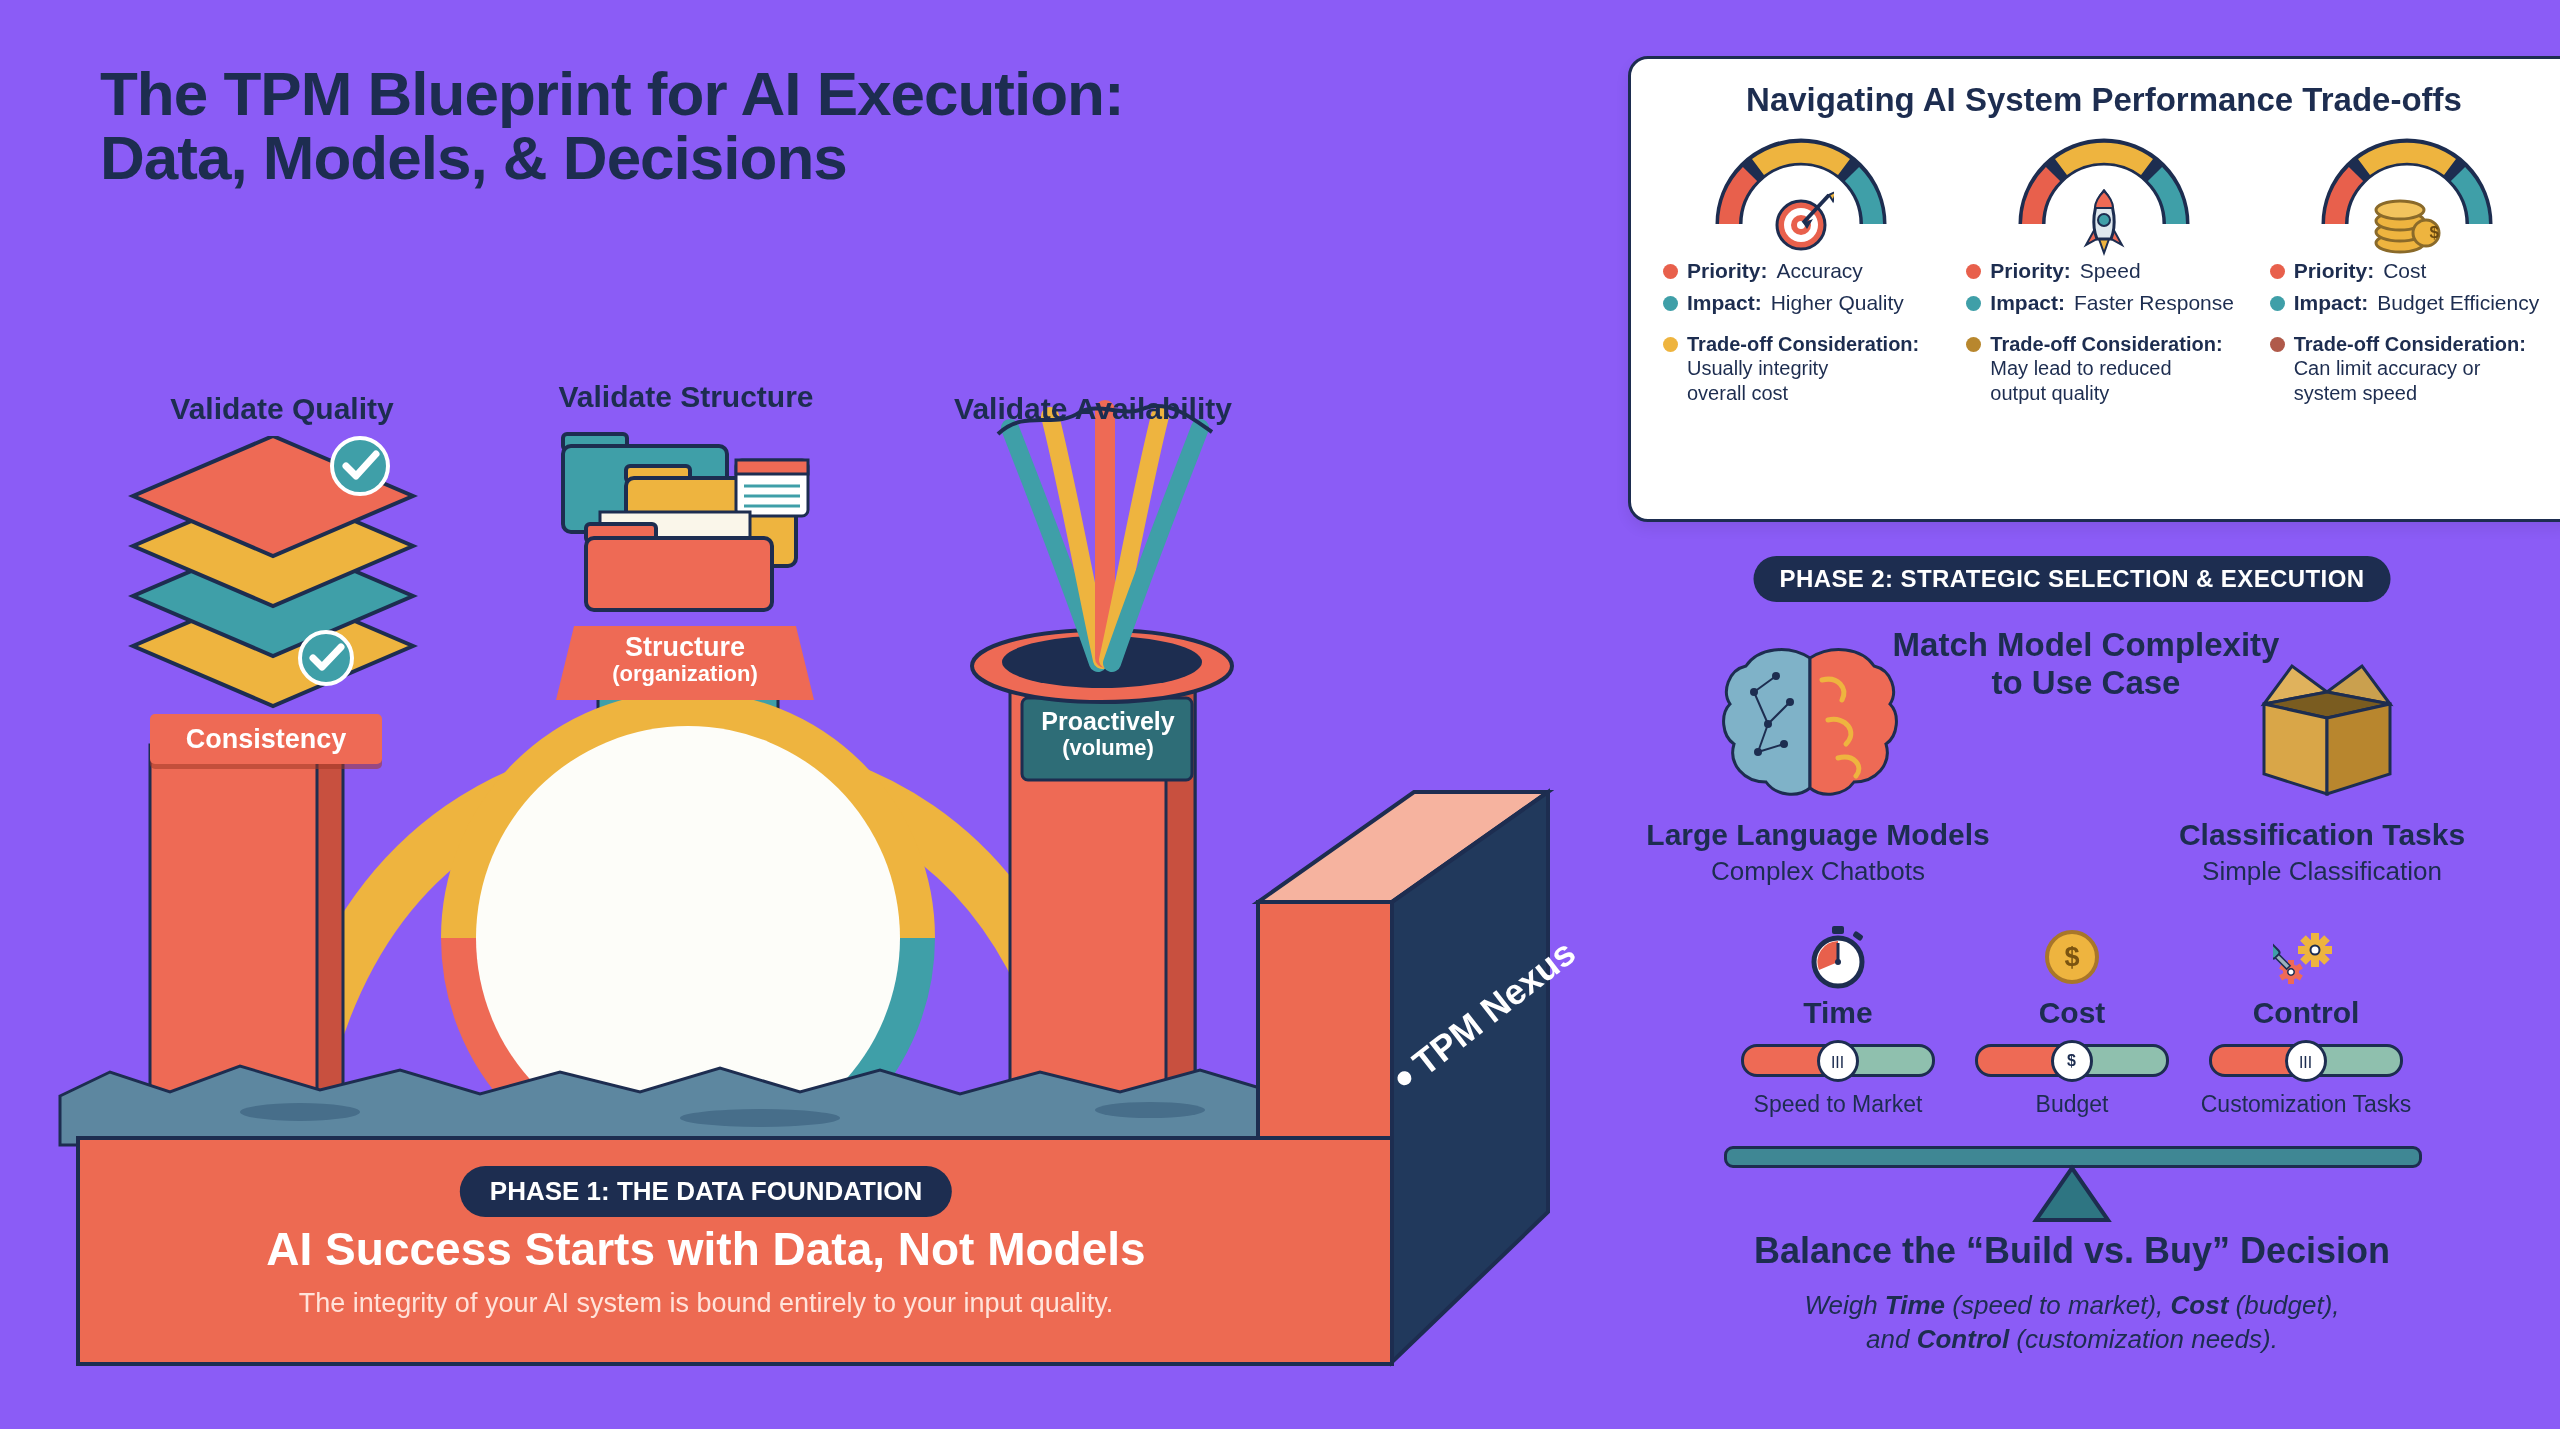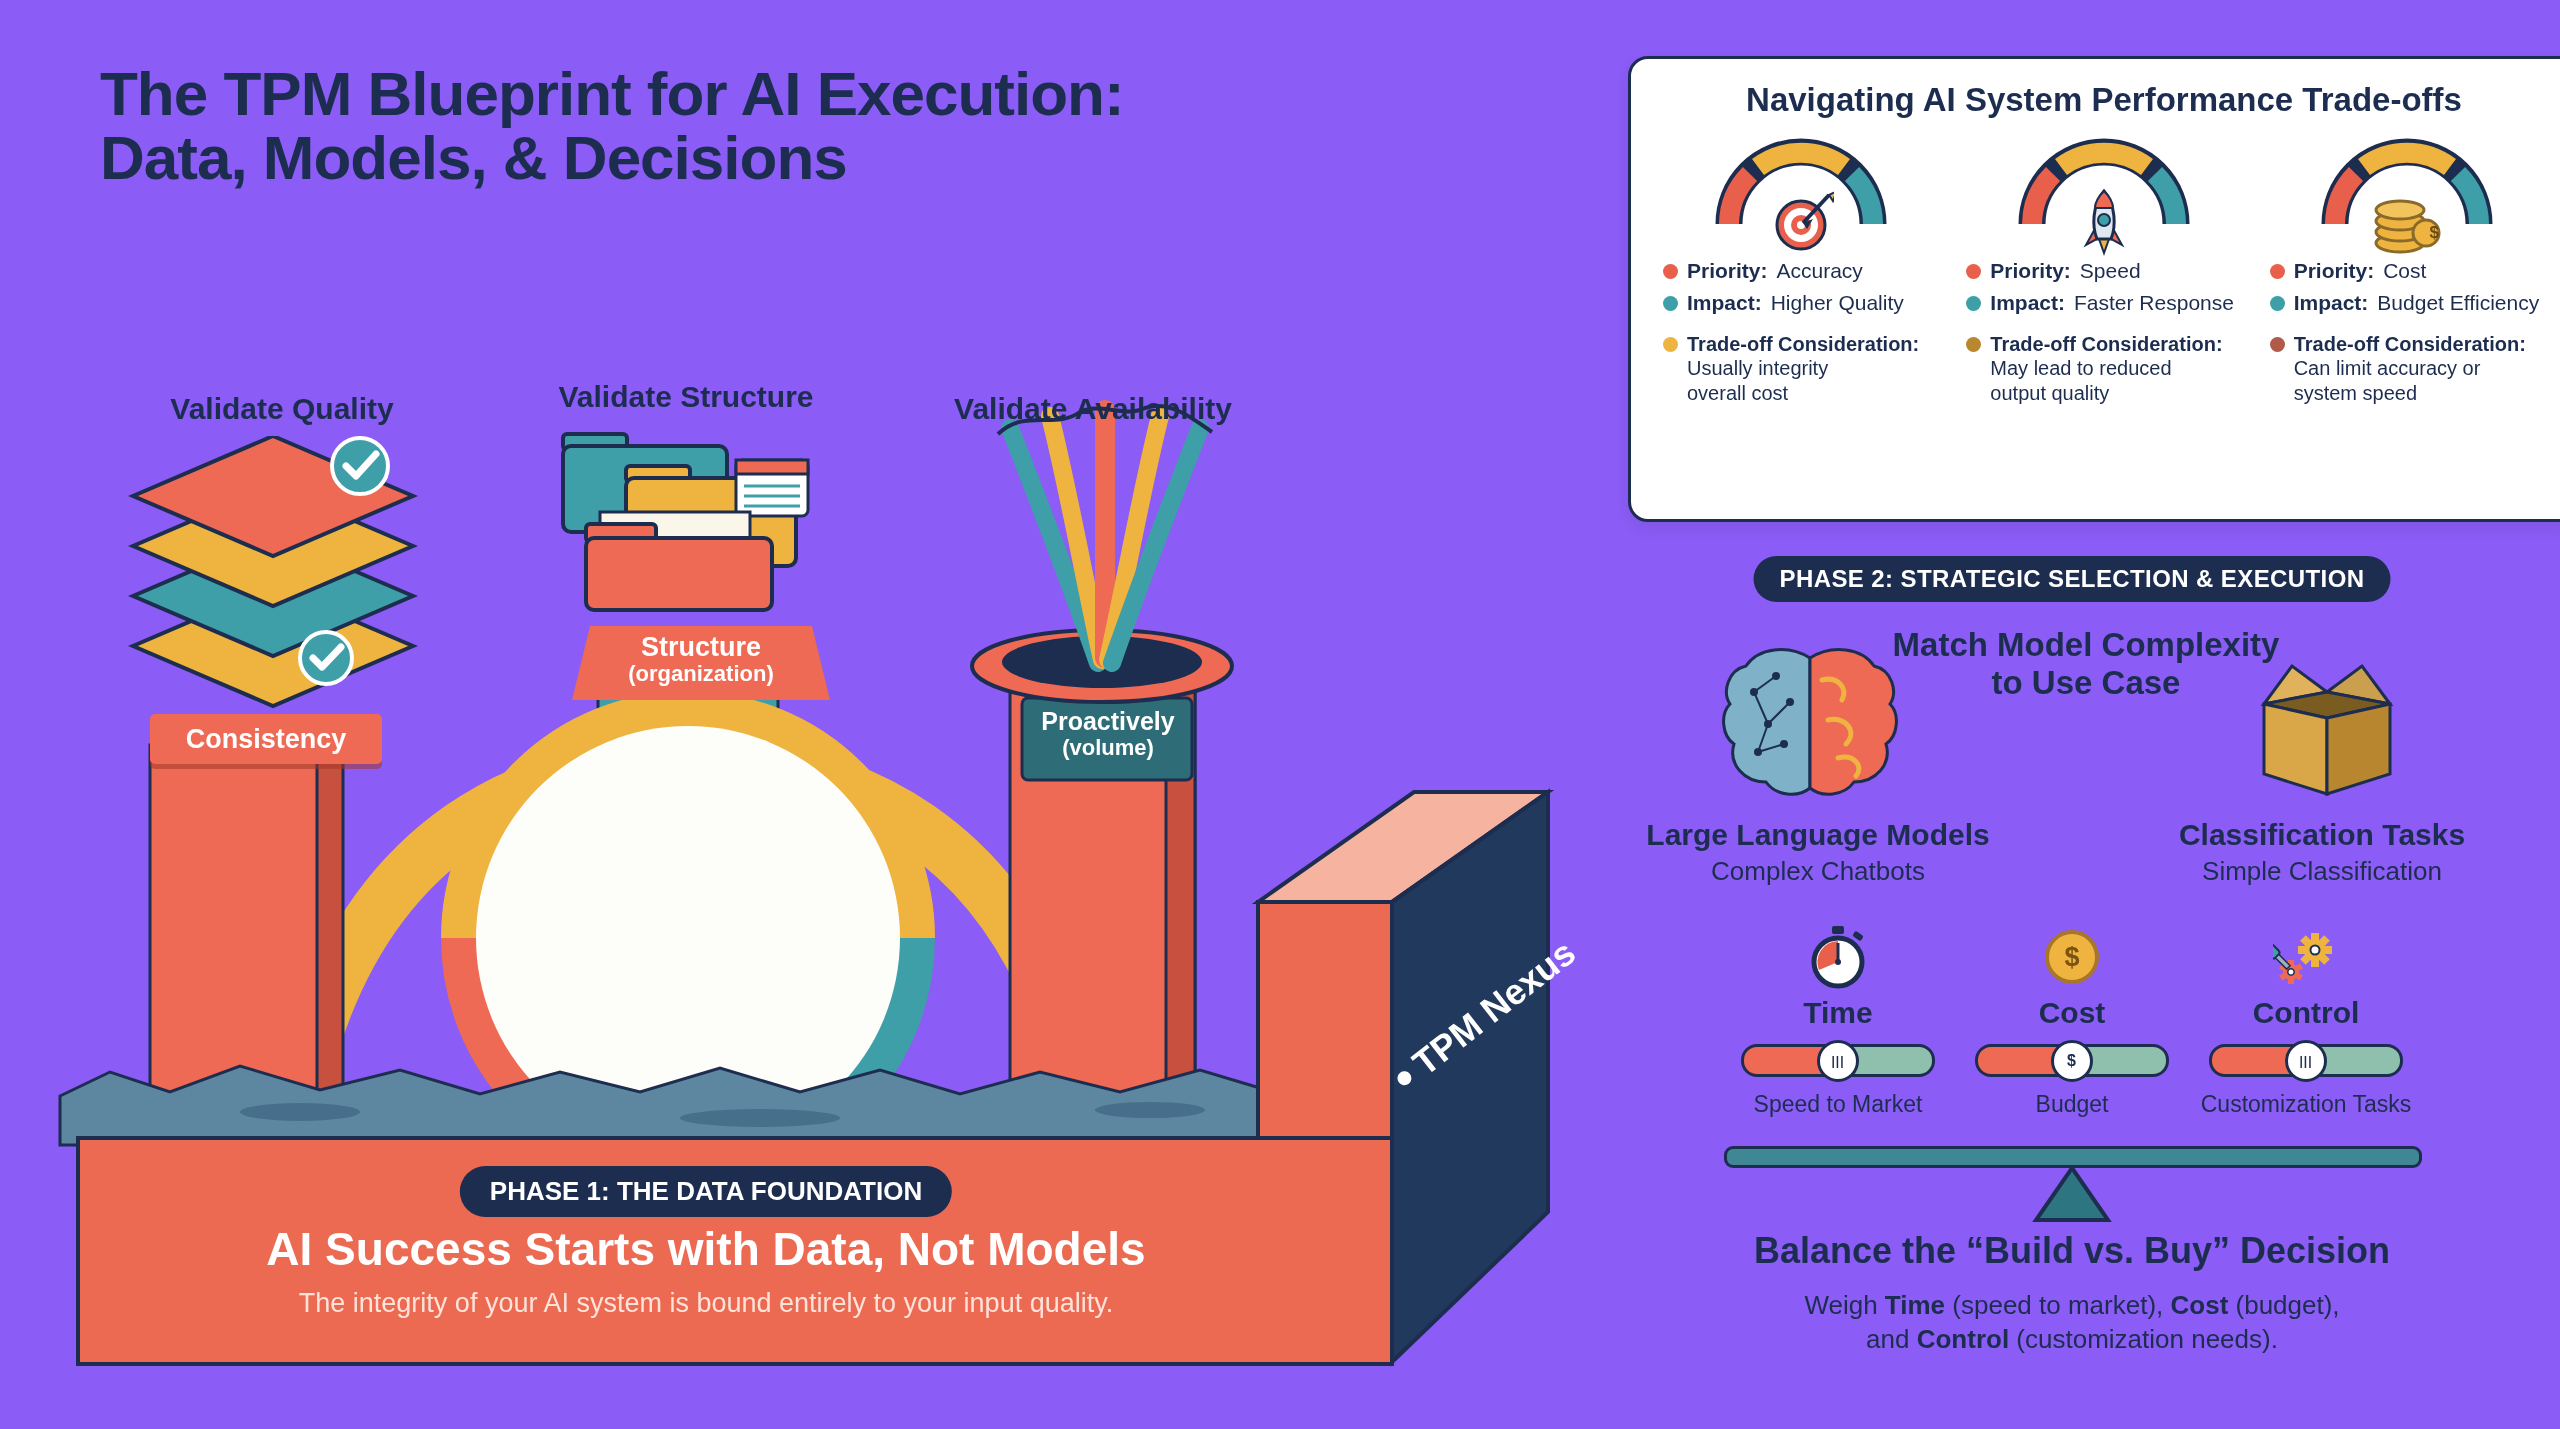--- a/index.html
+++ b/index.html
@@ -7,21 +7,21 @@
          font-family:"Liberation Sans",sans-serif;color:#1d2d50;}
   .abs{position:absolute;}
   svg{display:block;}
 
   
   .main-title{position:absolute;left:100px;font-weight:800;font-size:62px;letter-spacing:-1px;color:#1d2d50;white-space:nowrap;}
   .pillar-title{position:absolute;transform:translateX(-50%);font-weight:700;font-size:30px;white-space:nowrap;}
   .banner{position:absolute;background:#ee6a55;color:#fff;text-align:center;font-weight:700;
           box-shadow:0 5px 0 rgba(160,56,38,.55);}
   .banner-consistency{left:150px;top:714px;width:232px;height:50px;line-height:50px;font-size:27px;border-radius:5px;}
-  .banner-structure{left:572px;top:626px;width:258px;height:74px;clip-path:polygon(7% 0,93% 0,100% 100%,0 100%);
+  .banner-structure{left:556px;top:626px;width:258px;height:74px;clip-path:polygon(7% 0,93% 0,100% 100%,0 100%);
                     box-shadow:none;padding-top:6px;box-sizing:border-box;}
   .banner-structure .l1{font-size:27px;line-height:30px;}
   .banner-structure .l2{font-size:22px;line-height:24px;}
   .label-availability{position:absolute;left:1024px;top:706px;width:168px;text-align:center;color:#fff;font-weight:700;}
   .label-availability .l1{font-size:25px;line-height:30px;}
   .label-availability .l2{font-size:22px;line-height:24px;}
   .circle-text{position:absolute;left:688px;top:872px;width:400px;transform:translateX(-50%);text-align:center;}
   .circle-text .h{font-size:37px;font-weight:800;line-height:44px;}
   .circle-text .b{font-size:25px;font-weight:500;line-height:31px;margin-top:12px;}
   .phase-badge{position:absolute;transform:translateX(-50%);background:#1d2d50;color:#fff;font-weight:700;
@@ -66,21 +66,21 @@
         background:#fff;border:3px solid #1d2d50;display:flex;align-items:center;justify-content:center;
         font-weight:800;font-size:16px;letter-spacing:1px;box-sizing:border-box;}
   .slider-sub{font-size:23px;margin-top:14px;}
   .coin-icon{width:54px;height:54px;border-radius:50%;background:#eeb43f;border:4px solid #a8762a;
              display:flex;align-items:center;justify-content:center;font-size:27px;font-weight:800;color:#7a5310;box-sizing:border-box;}
   .balance-bar{position:absolute;left:1724px;top:1146px;width:692px;height:16px;background:#3f8794;
                border:3px solid #1d2d50;border-radius:9px;}
   .balance-heading{position:absolute;left:2072px;top:1230px;transform:translateX(-50%);
                    font-size:36px;font-weight:800;white-space:nowrap;}
   .balance-sub{position:absolute;left:2072px;top:1288px;transform:translateX(-50%);text-align:center;
-               font-size:26px;line-height:34px;white-space:nowrap;}
+               font-size:26px;line-height:34px;white-space:nowrap;font-style:italic;}
 </style>
 </head>
 <body>
 
 <div class="stage">
 
   <svg class="abs" style="left:0;top:0" width="1560" height="1429" viewBox="0 0 1560 1429">
 
     <g>
       <path d="M300,1090 C360,830 540,760 688,764" stroke="#eeb43f" stroke-width="54" fill="none"></path>

